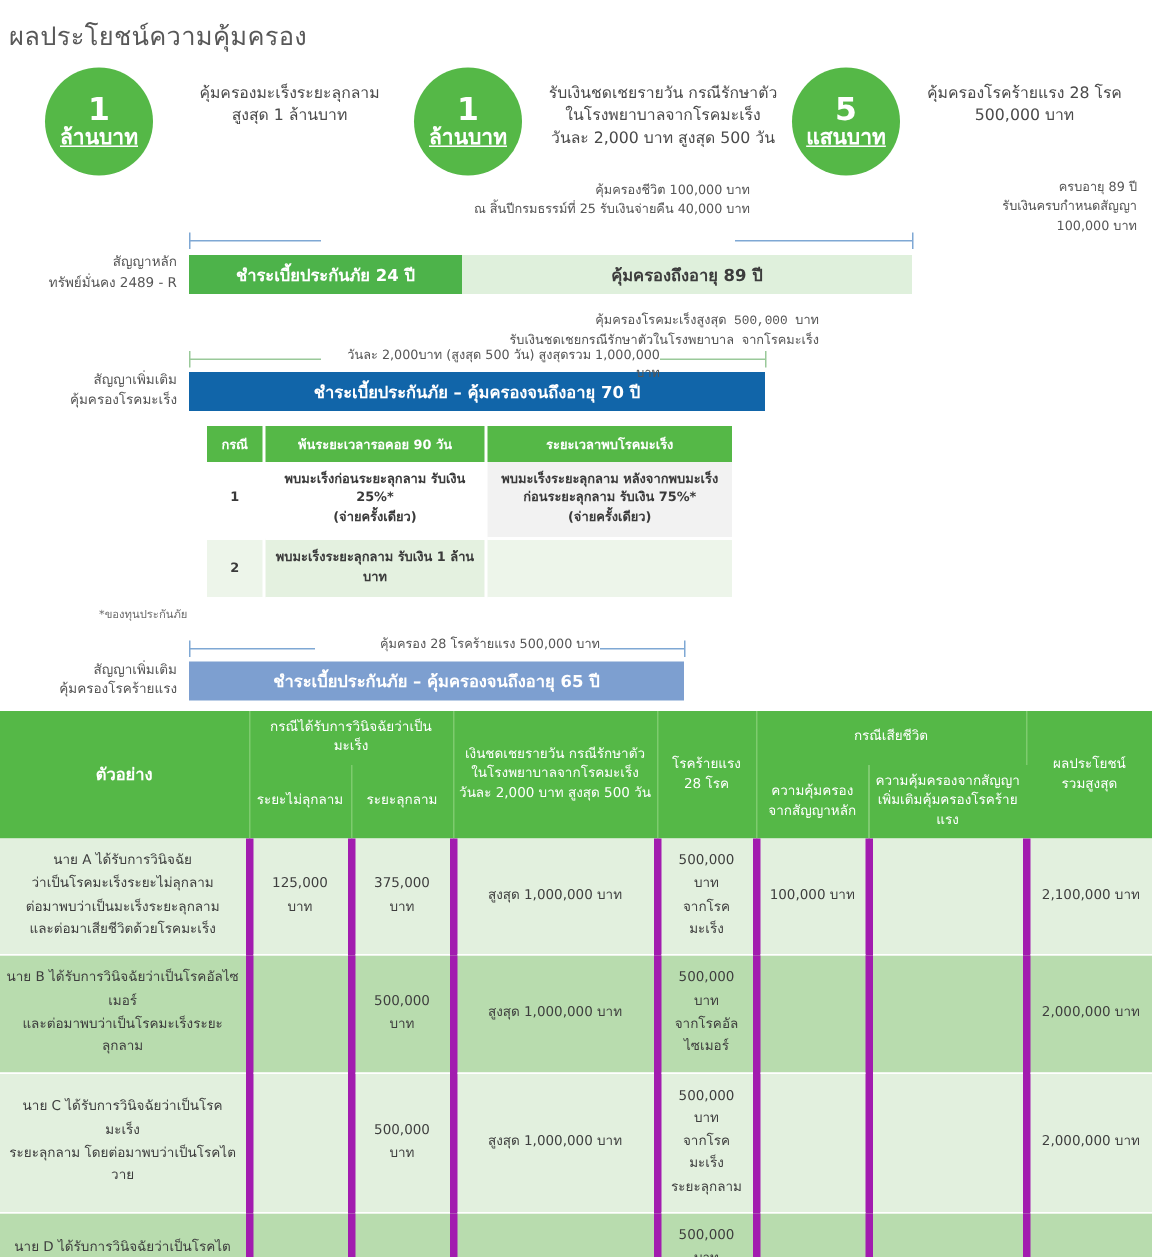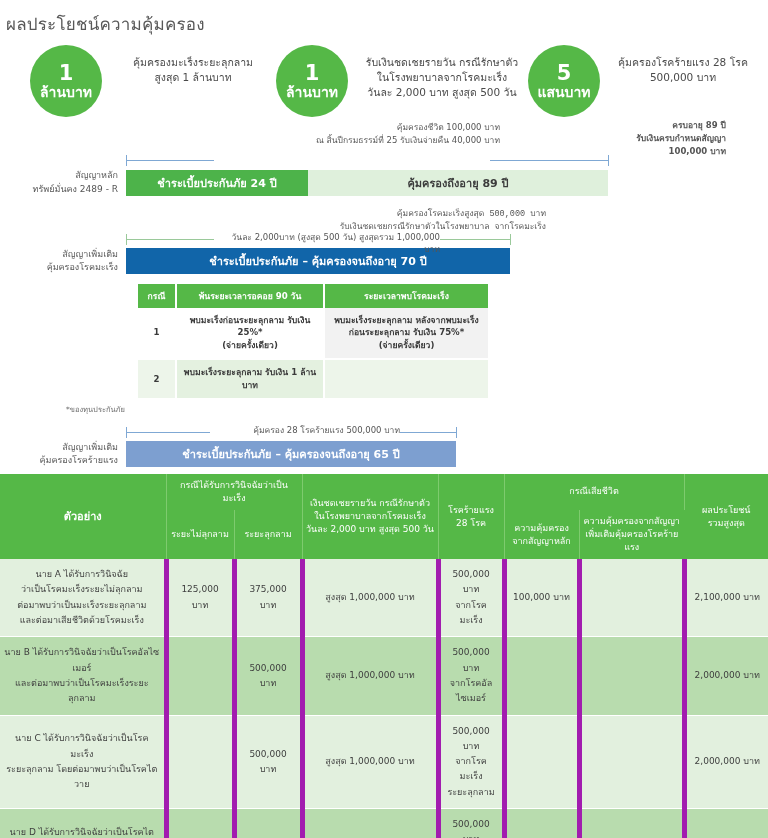--- a/index.html
+++ b/index.html
@@ -38,21 +38,21 @@
   .circle{
     width:72px; height:72px; border-radius:50%;
     background:#55b847;
     color:#fff;
     display:flex; flex-direction:column;
     align-items:center; justify-content:center;
     flex:0 0 auto;
     line-height:1;
   }
   .circle .num{ font-size:21px; font-weight:600; margin-bottom:1px;}
-  .circle .unit{ font-size:14px; font-weight:600; }
+  .circle .unit{ font-size:14px; font-weight:600;text-decoration:underline; }
   .circle-text{
     font-size:10.5px;
     color:#4a4a4a;
     line-height:1.45;
     text-align:center;
     padding: 10px 0 0 8px;
     flex:1 1 auto;
   }
 
   
@@ -224,21 +224,21 @@
 
 </div>
 
 <div class="bars-area">
 
   <div style="position:relative;height:34px;">
     <div class="note" style="position:absolute;left:200px;top:0;width:300px;">
       <div>คุ้มครองชีวิต 100,000 บาท</div>
       <div>ณ สิ้นปีกรมธรรม์ที่ 25 รับเงินจ่ายคืน 40,000 บาท</div>
     </div>
-    <div class="note" style="position:absolute;left:576px;top:-2px;width:150px;font-weight:bold;">
+    <div class="note" style="position:absolute;left:608px;top:-2px;width:150px;">
       <div>ครบอายุ 89 ปี</div>
       <div>รับเงินครบกำหนดสัญญา</div>
       <div>100,000 บาท</div>
     </div>
   </div>
 
   <div class="measure" style="height:12px;">
     <div class="tick" style="left:126px;"></div>
     <div class="line" style="left:126px;width:88px;"></div>
     <div class="line" style="left:490px;width:118px;"></div>

